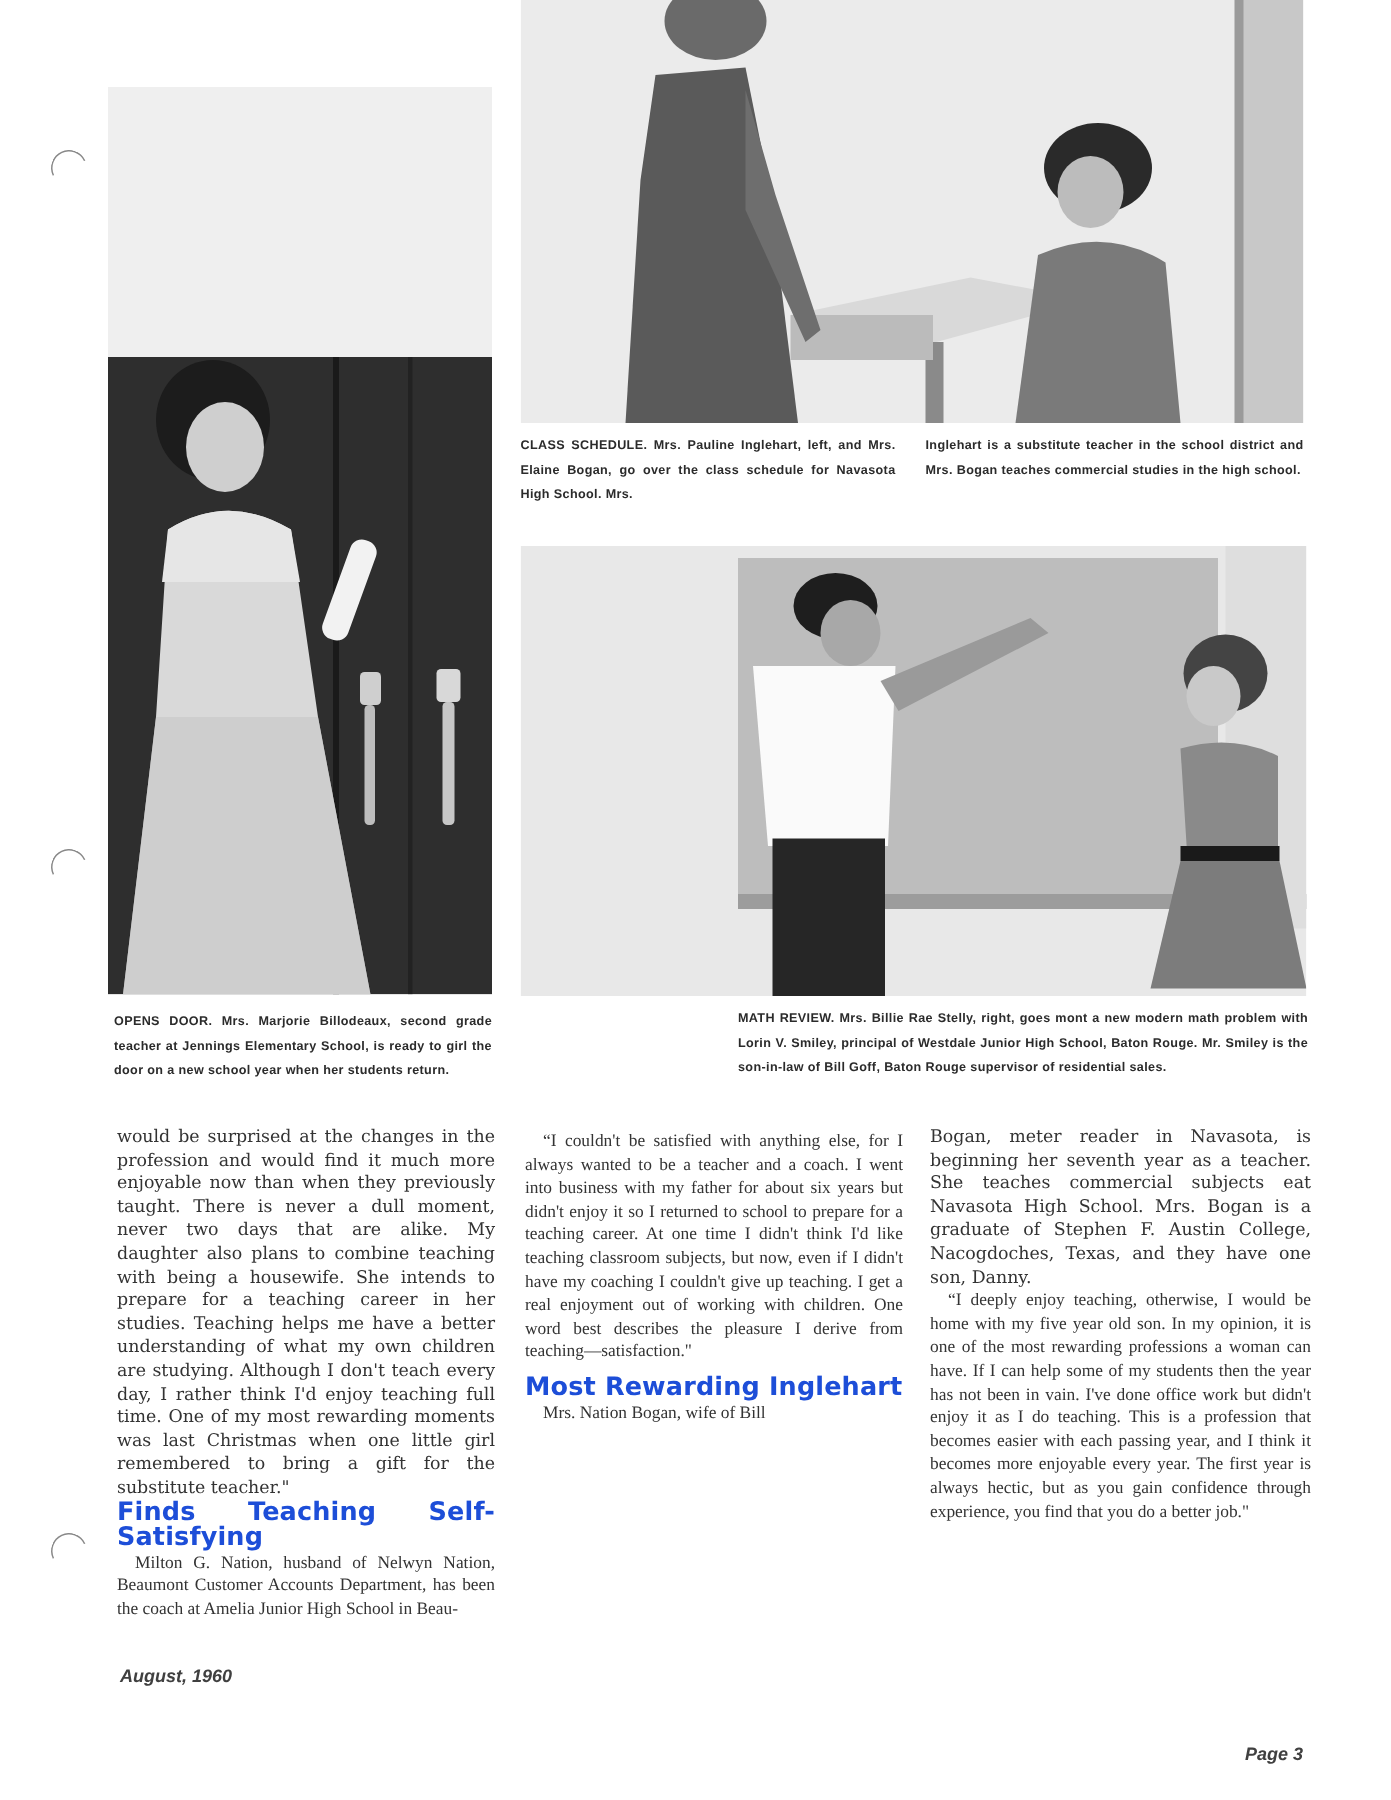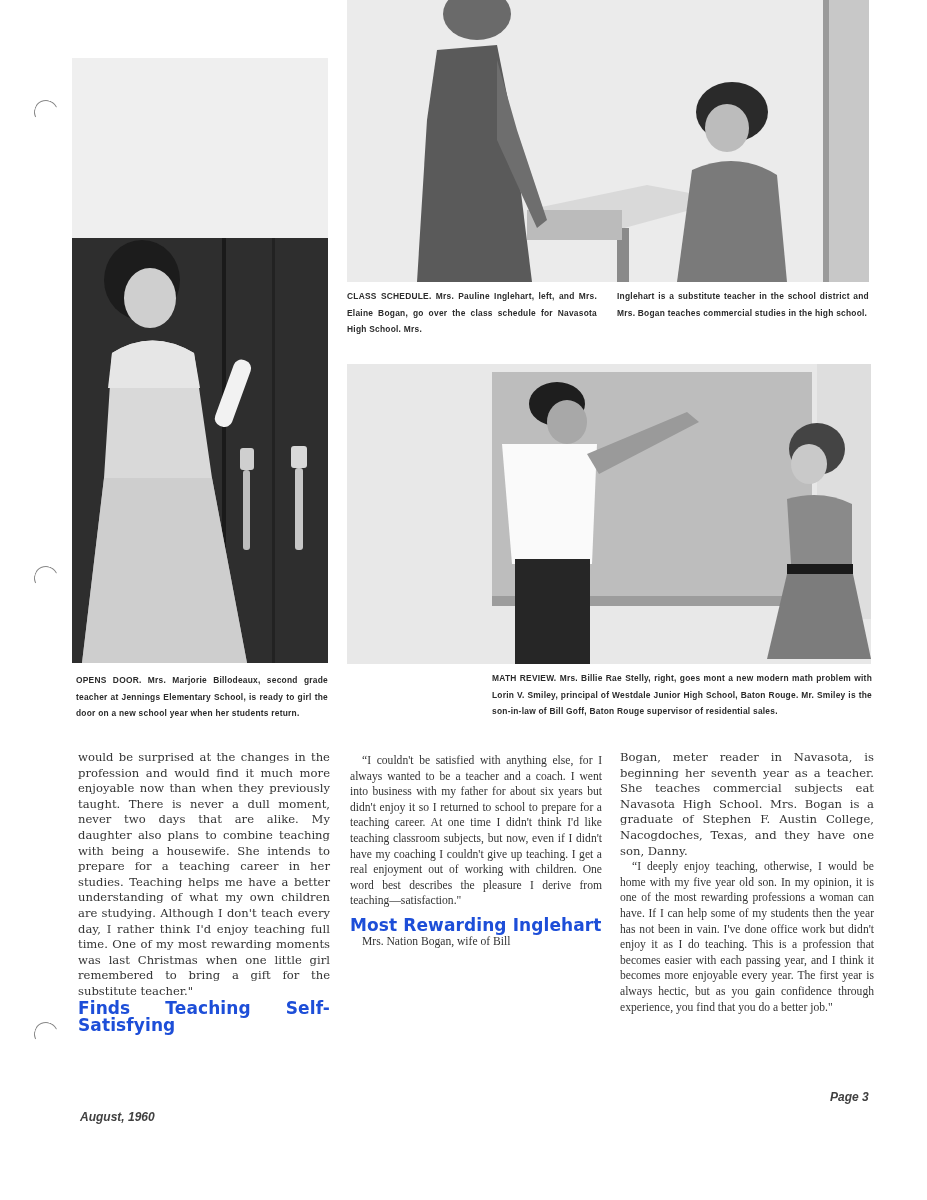--- a/index.html
+++ b/index.html
@@ -102,27 +102,28 @@
   <span>Mrs. Marjorie Billodeaux, second grade teacher at Jennings Elementary School, is ready to girl the door on a new school year when her students return.</span>
 </div>
 <div class="caption" style="left:492px;top:670px;width:380px;">
   <span class="lead">MATH REVIEW.</span>
   <span>Mrs. Billie Rae Stelly, right, goes mont a new modern math problem with Lorin V. Smiley, principal of Westdale Junior High School, Baton Rouge. Mr. Smiley is the son-in-law of Bill Goff, Baton Rouge supervisor of residential sales.</span>
 </div>
 
 <div class="col" style="left:78px;top:750px;width:252px;">
   <p>would be surprised at the changes in the profession and would find it much more enjoyable now than when they previously taught. There is never a dull moment, never two days that are alike. My daughter also plans to combine teaching with being a housewife. She intends to prepare for a teaching career in her studies. Teaching helps me have a better understanding of what my own children are studying. Although I don't teach every day, I rather think I'd enjoy teaching full time. One of my most rewarding moments was last Christmas when one little girl remembered to bring a gift for the substitute teacher."</p>
   <h3 class="head">Finds Teaching Self-Satisfying</h3>
+  <p class="ind">Milton G. Nation, husband of Nelwyn Nation, Beaumont Customer Accounts Department, has been the coach at Amelia Junior High School in Beau-</p>
 </div>
 
 <div class="col" style="left:350px;top:750px;width:252px;">
   <p class="ind" style="margin-top:3px;">“I couldn't be satisfied with anything else, for I always wanted to be a teacher and a coach. I went into business with my father for about six years but didn't enjoy it so I returned to school to prepare for a teaching career. At one time I didn't think I'd like teaching classroom subjects, but now, even if I didn't have my coaching I couldn't give up teaching. I get a real enjoyment out of working with children. One word best describes the pleasure I derive from teaching—satisfaction."</p>
   <h3 class="head" style="margin-top:8px;">Most Rewarding Inglehart</h3>
   <p class="ind">Mrs. Nation Bogan, wife of Bill</p>
 </div>
 
 <div class="col" style="left:620px;top:750px;width:254px;">
   <p>Bogan, meter reader in Navasota, is beginning her seventh year as a teacher. She teaches commercial subjects eat Navasota High School. Mrs. Bogan is a graduate of Stephen F. Austin College, Nacogdoches, Texas, and they have one son, Danny.</p>
   <p class="ind">“I deeply enjoy teaching, otherwise, I would be home with my five year old son. In my opinion, it is one of the most rewarding professions a woman can have. If I can help some of my students then the year has not been in vain. I've done office work but didn't enjoy it as I do teaching. This is a profession that becomes easier with each passing year, and I think it becomes more enjoyable every year. The first year is always hectic, but as you gain confidence through experience, you find that you do a better job."</p>
 </div>
 
 <div class="footer" style="left:80px;top:1110px;">August, 1960</div>
-<div class="footer" style="left:830px;top:1090px;">Page 3</div>
+<div class="footer" style="left:830px;top:1162px;">Page 3</div>
 
 </body></html>

